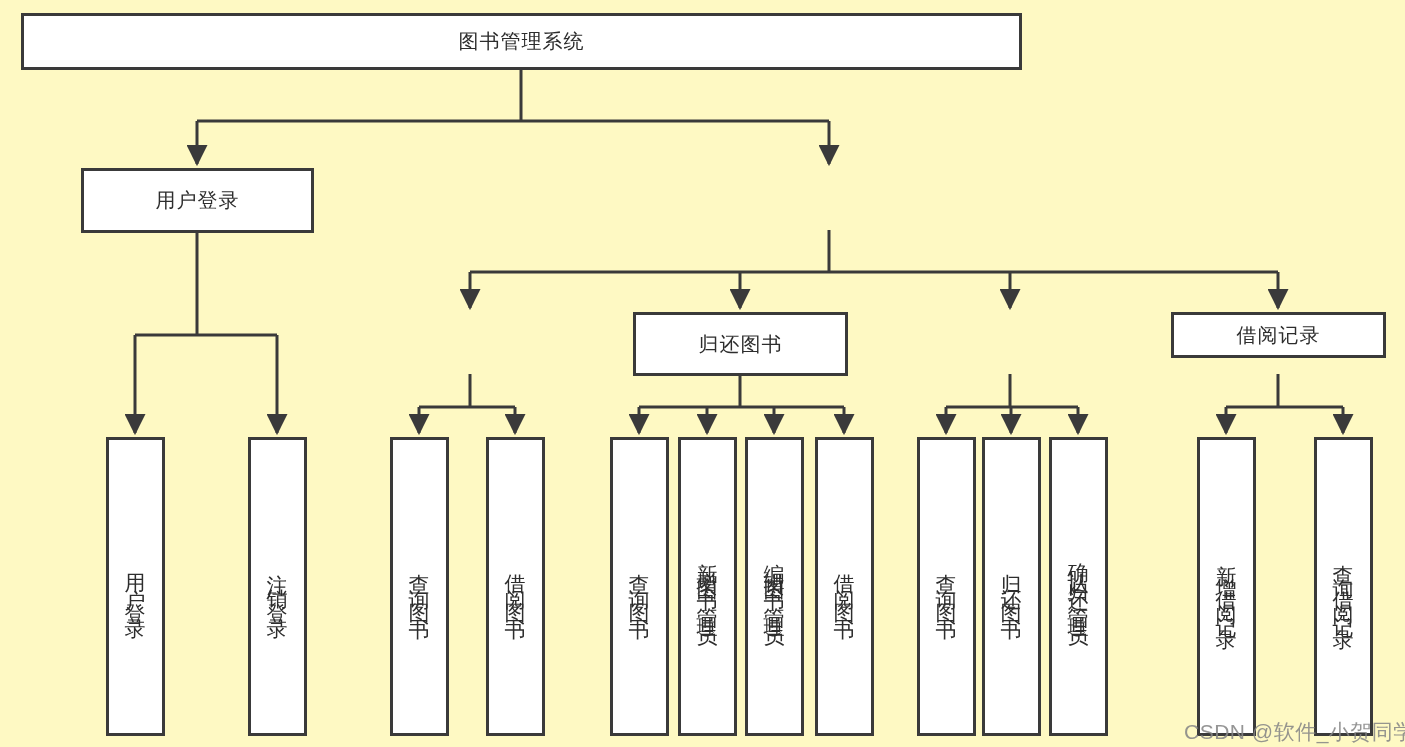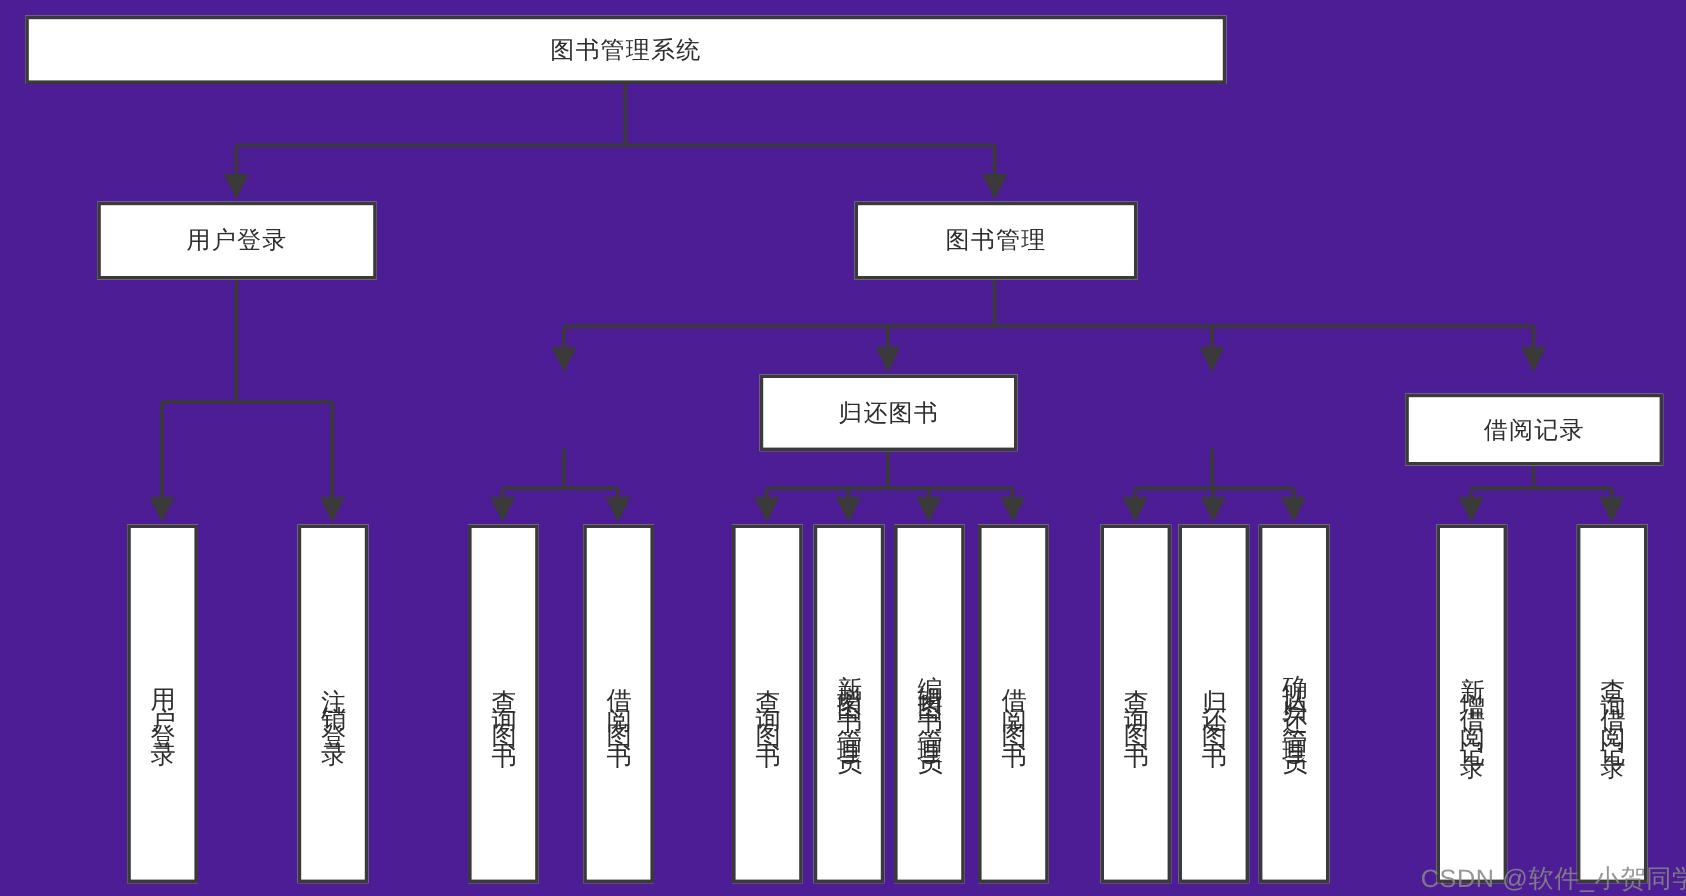--- a/index.html
+++ b/index.html
@@ -1,21 +1,21 @@
 <!DOCTYPE html>
 <html><head>
 <meta charset="utf-8">
 <style>
   * { margin: 0; padding: 0; box-sizing: border-box; }
   html, body { background: #ffffff; }
   .stage {
     position: relative;
     width: 1405px;
     height: 747px;
-    background: #4c1d95;
+    background: #fef9c3;
     font-family: "Liberation Sans", sans-serif;
     overflow: hidden;
   }
   .connectors {
     position: absolute;
     left: 0; top: 0;
     width: 1405px; height: 747px;
     pointer-events: none;
   }
   .node {
@@ -102,28 +102,25 @@
     </g>
   </svg>
 
   <div class="node h-node" style="left:21px; top:13px; width:1001px; height:57px;">
     <span>图书管理系统</span>
   </div>
 
   <div class="node h-node" style="left:81px; top:168px; width:233px; height:65px;">
     <span>用户登录</span>
   </div>
-  <div class="node h-node" style="left:712px; top:168px; width:236px; height:65px;">
-    <span>图书管理</span>
-  </div>
 
   <div class="node h-node" style="left:633px; top:312px; width:215px; height:64px;">
     <span>归还图书</span>
   </div>
-  <div class="node h-node" style="left:1171px; top:312px; width:215px; height:60px;margin-top:16px;">
+  <div class="node h-node" style="left:1171px; top:312px; width:215px; height:46px;">
     <span>借阅记录</span>
   </div>
 
   <div class="node leaf" style="left:106px; top:437px; width:59px; height:299px;">
     <span class="ls-wide">用户登录</span>
   </div>
   <div class="node leaf" style="left:248px; top:437px; width:59px; height:299px;">
     <span class="ls-wide">注销登录</span>
   </div>
 

